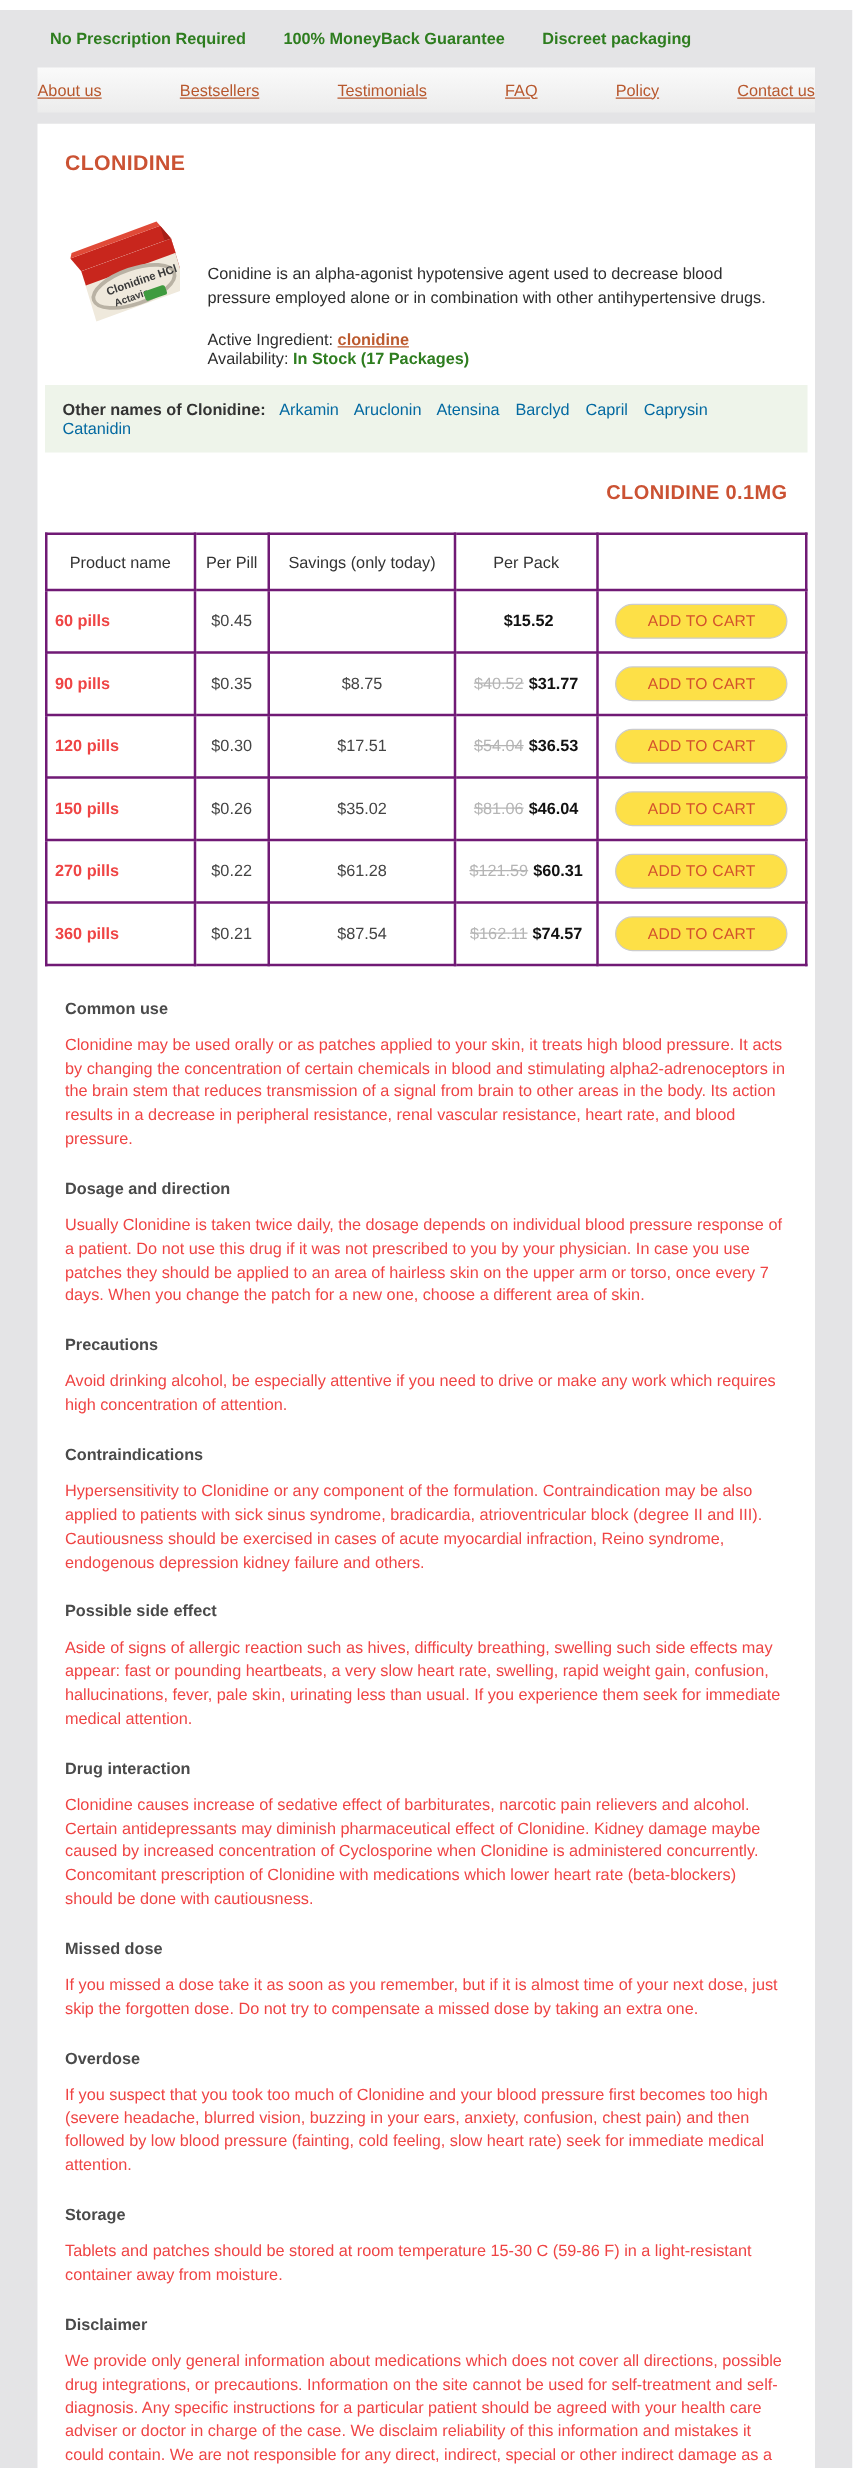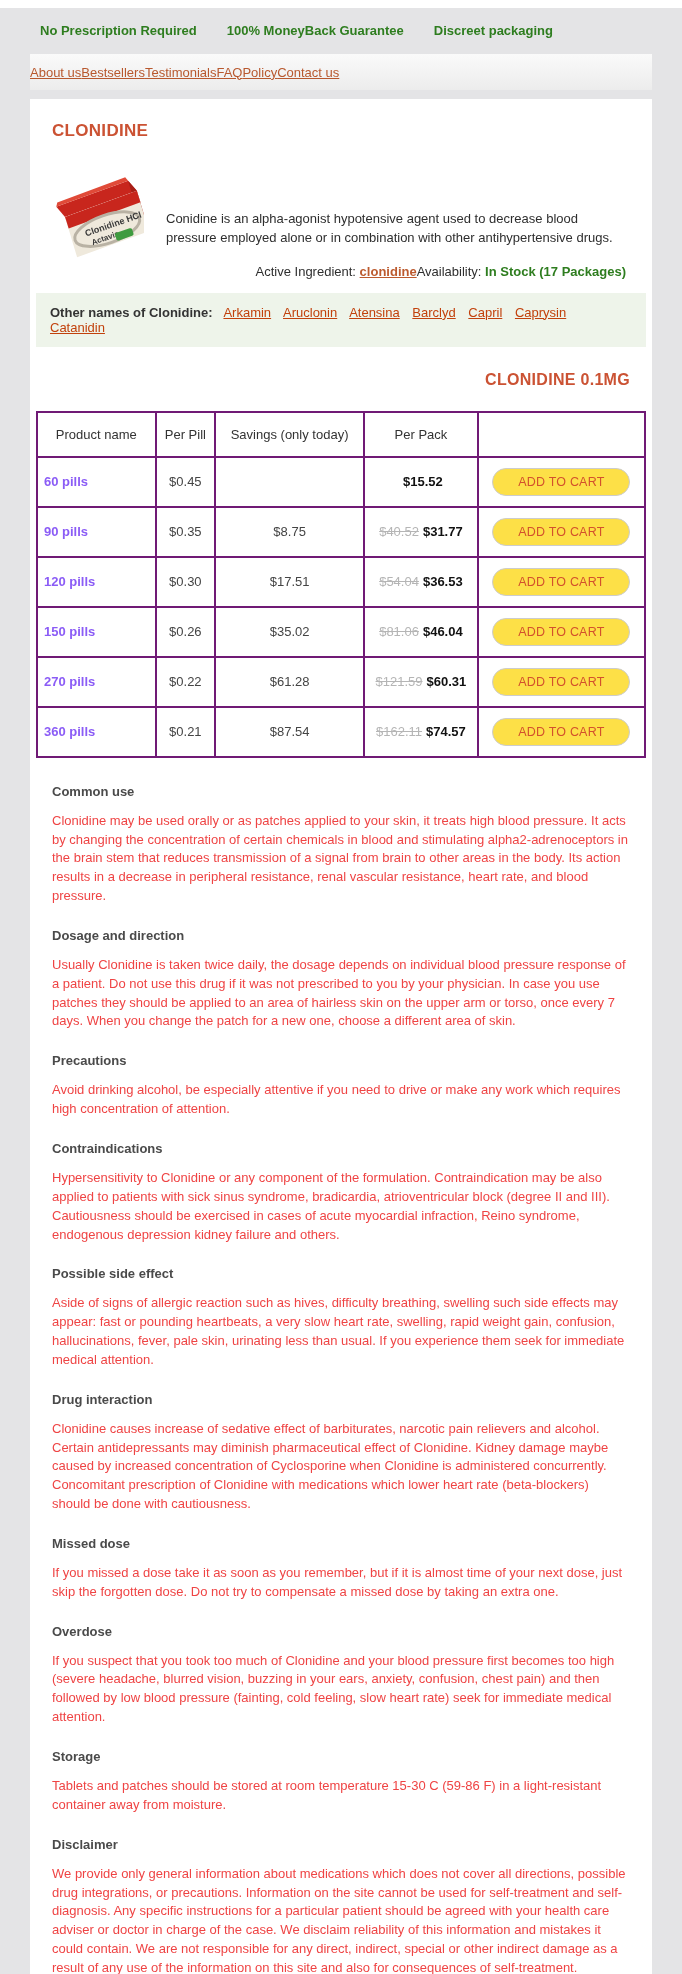--- a/index.html
+++ b/index.html
@@ -27,21 +27,21 @@
   .topbar span {
     color: #2e7d1f;
     font-weight: bold;
     font-size: 13px;
   }
   
   .nav {
     margin: 0 30px;
     background: linear-gradient(#fafafa, #ececec);
     display: flex;
-    justify-content: flex-start;
+    justify-content: space-between;
     align-items: center;
     height: 36px;
   }
   .nav a {
     color: #b8582e;
     font-size: 13px;
     text-decoration: underline;
     cursor: pointer;
   }
   
@@ -75,40 +75,40 @@
     color: #2e2e2e;
     line-height: 1.45;
     margin-bottom: 16px;
   }
   .ingredient-row {
     display: flex;
     justify-content: flex-end;
     font-size: 13px;
     color: #2e2e2e;
     padding-right: 4px;
+    flex-direction: column;
   }
   .ingredient-row .lbl { color: #2e2e2e; }
   a.ingredient-link {
     color: #bc5a2e;
     font-weight: bold;
     text-decoration: underline;
     cursor: pointer;
   }
   .stock-value { color: #2e7d1f; font-weight: bold; }
   
   .other-names {
     background: #eef4ea;
     padding: 12px 14px;
     font-size: 13px;
     margin: 14px 0 4px 0;
   }
   .other-names .lbl { font-weight: bold; color: #333; margin-right: 8px; }
   .other-names a {
-    color: #c2410c;
-    text-decoration: underline;
+    color: #0369a1;
     margin-right: 9px;
     cursor: pointer;
   }
   
   h2.dose-title {
     color: #cb5233;
     font-size: 16px;
     font-weight: bold;
     margin: 24px 0 22px 0;
     letter-spacing: .3px;
@@ -131,21 +131,21 @@
     text-align: center;
   }
   .price-table th {
     font-weight: normal;
     color: #333;
     padding: 14px 6px;
   }
   .price-table td.name {
     text-align: left;
     font-weight: bold;
-    color: #8b5cf6;
+    color: #ef4444;
   }
   .price-table td { color: #444; }
   .old-price {
     color: #b5b5b5;
     text-decoration: line-through;
     margin-right: 4px;
   }
   .new-price { font-weight: bold; color: #111; }
   .cart-btn {
     display: inline-block;

